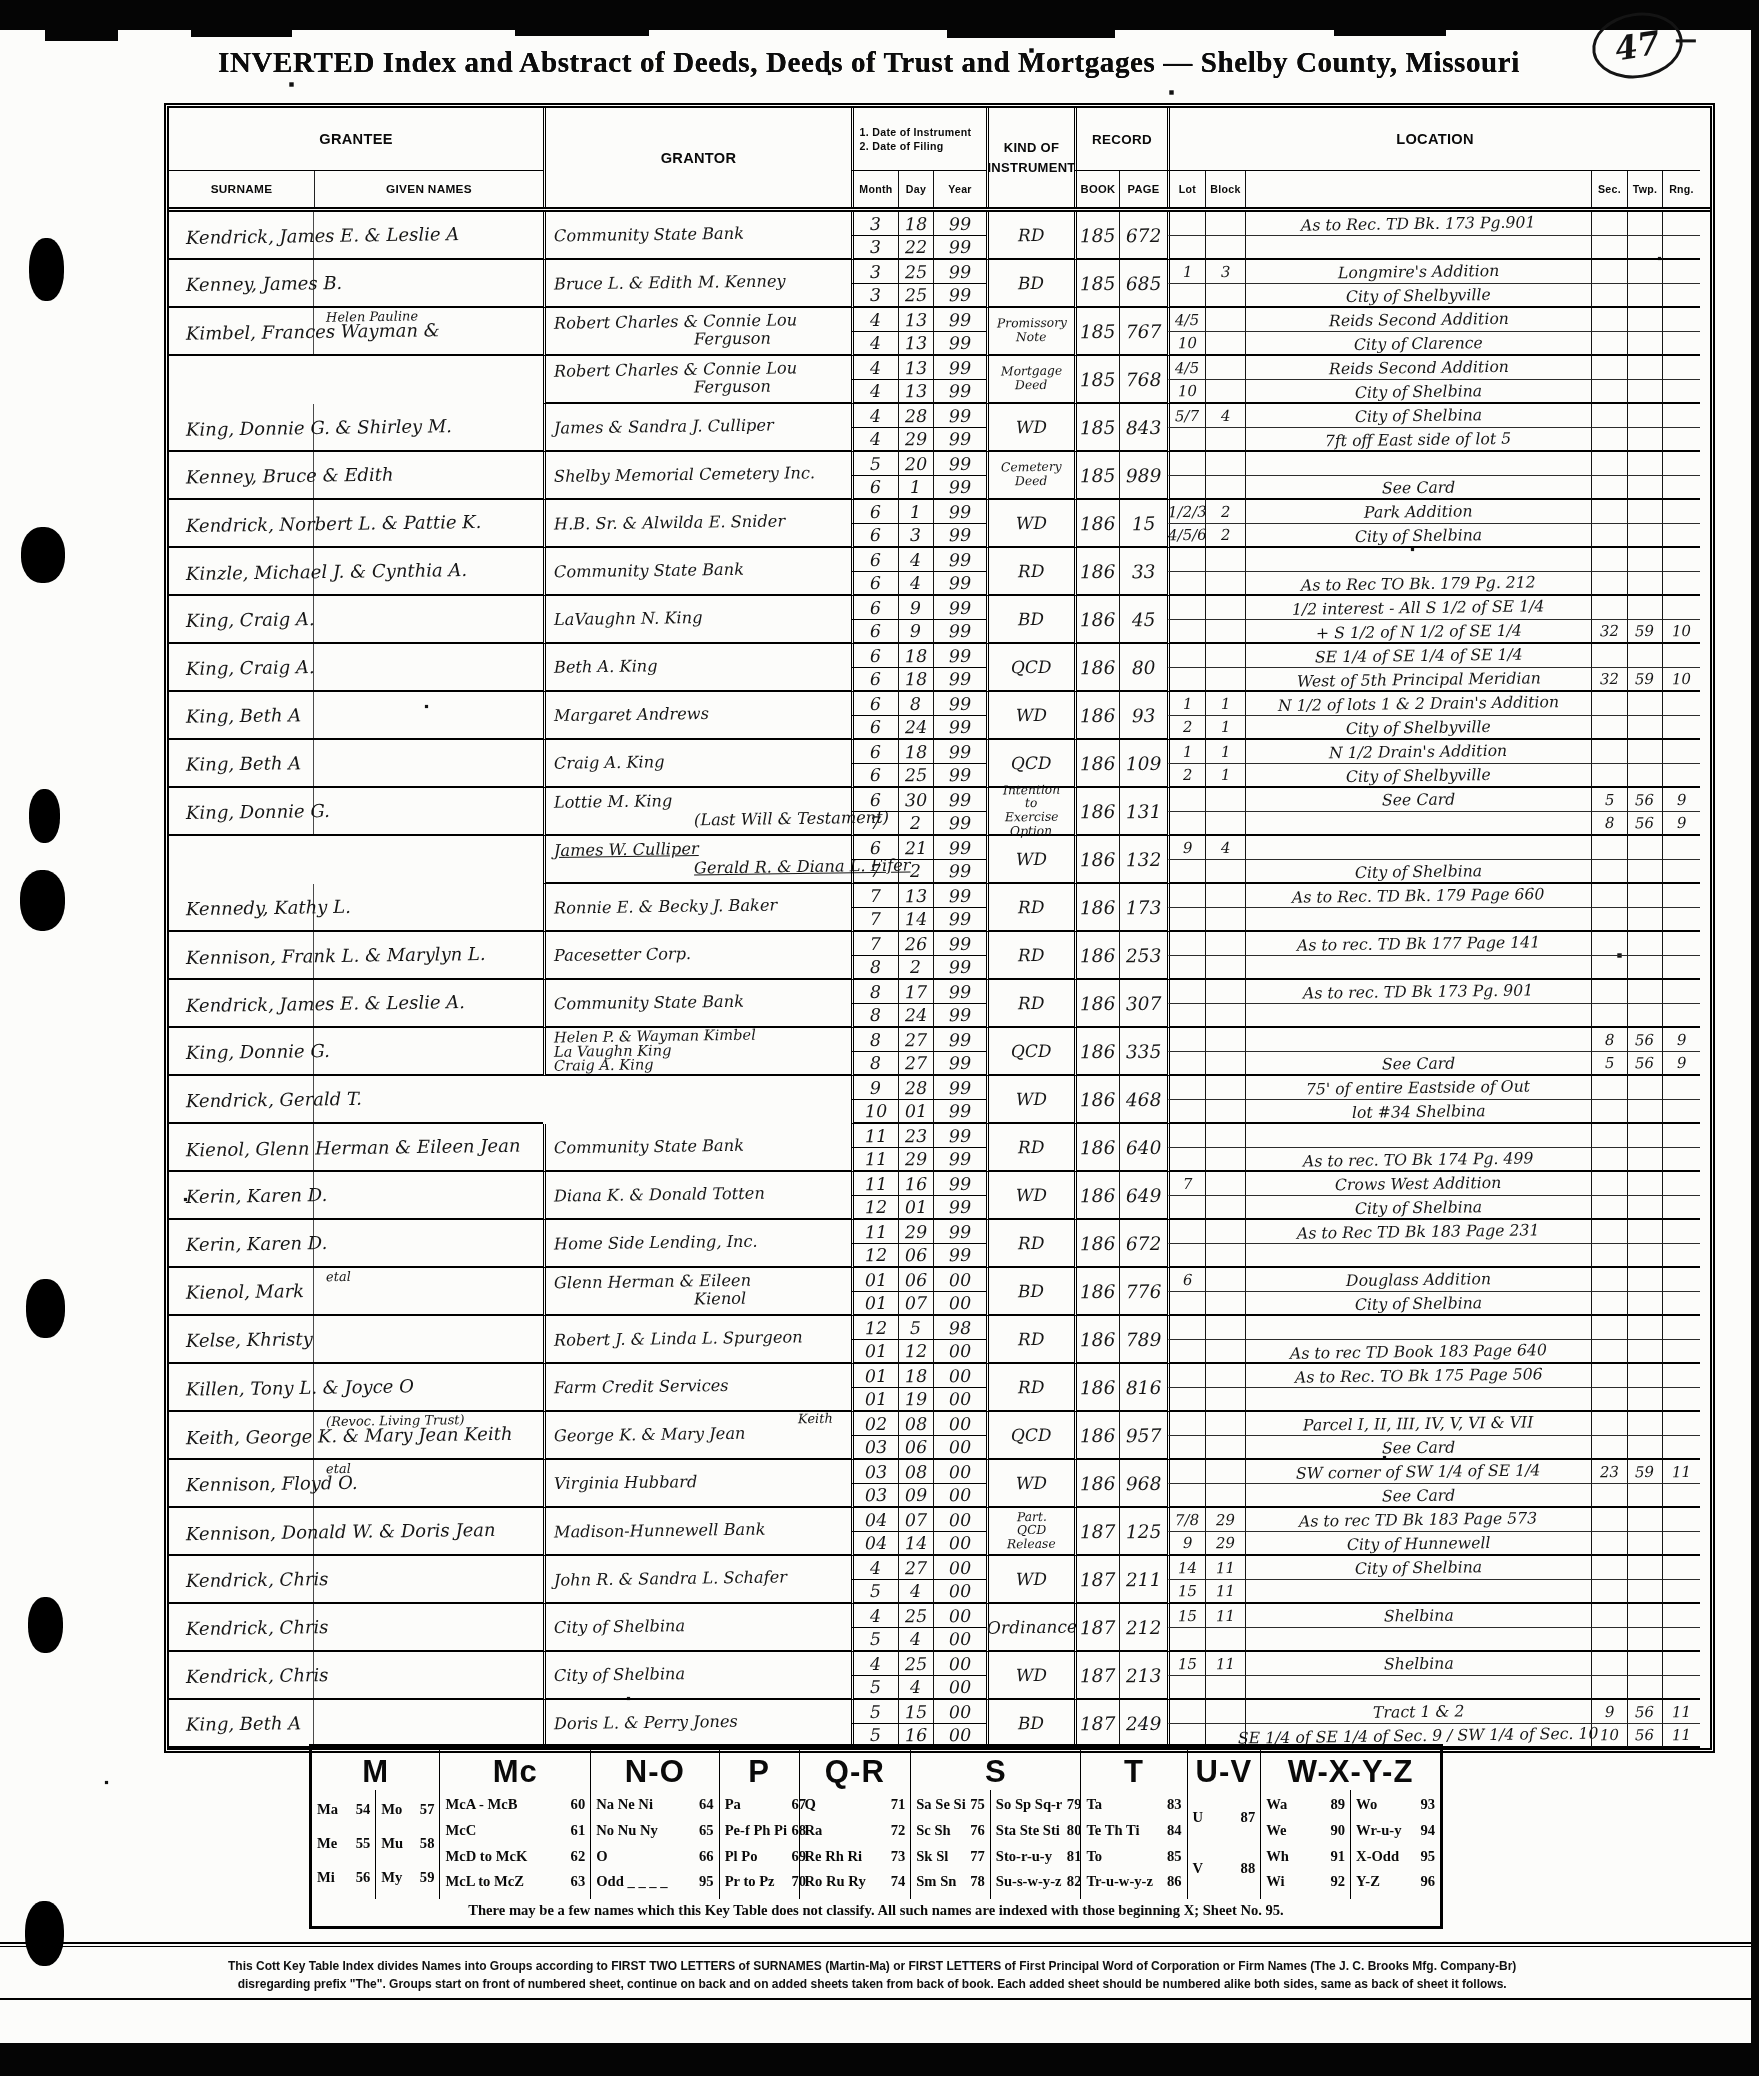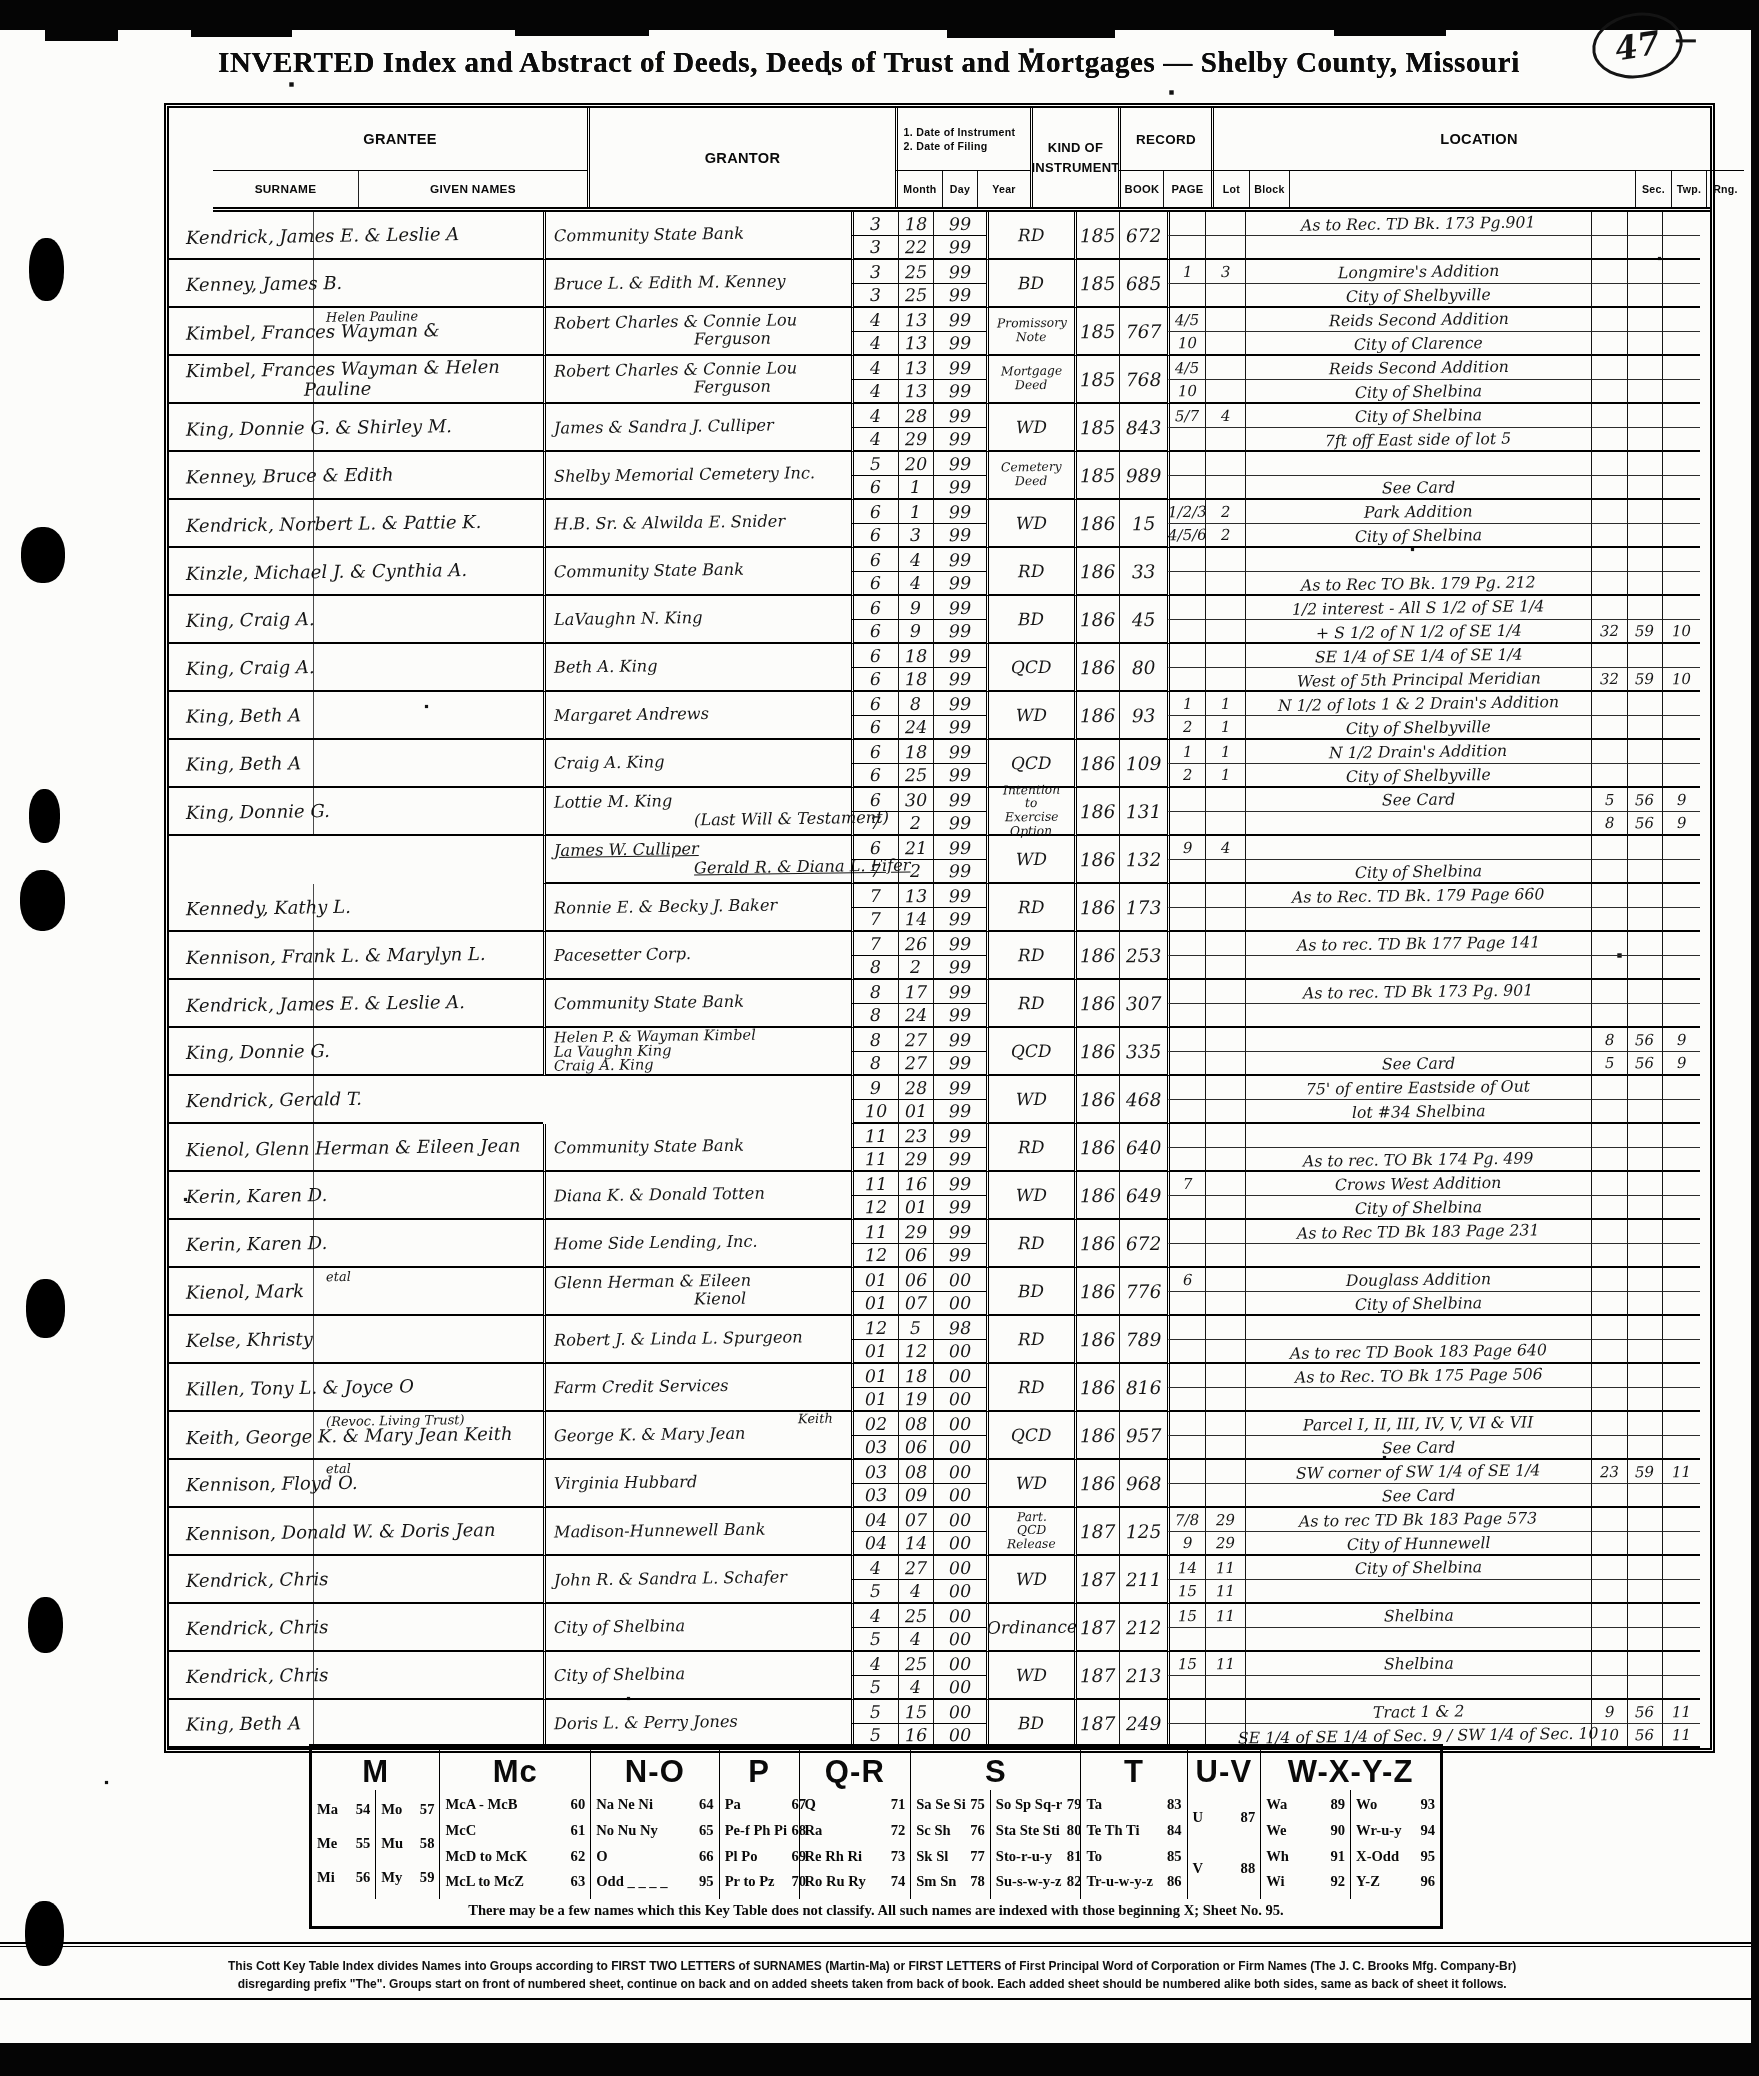--- a/index.html
+++ b/index.html
@@ -18,21 +18,21 @@
   .title{position:absolute;top:46px;left:174px;width:1390px;text-align:center;
          font-family:"Liberation Serif",serif;font-weight:bold;font-size:29px;color:#0c0c0c;
          letter-spacing:0.6px;text-shadow:0 0 0.6px #000;}
   .pg{position:absolute;top:13.4px;right:77px;width:85px;height:59px;border:3.9px solid #141414;
       border-radius:50%;transform:rotate(-9deg);display:flex;align-items:center;justify-content:center;
       font:italic bold 32.5px "DejaVu Serif",serif;color:#141414;background:rgba(255,255,255,.0);}
   .pg::after{content:"";position:absolute;right:-15.7px;top:52%;width:20px;height:2.8px;background:#141414;transform:rotate(9deg);}
 
   .tbl{--c1:145px;--cols:145px 229px 308px 47px 35px 53px 88px 45px 48px 38px 40px 346px 36px 35px 38px;
        position:absolute;left:164px;top:103px;width:1541px;border:5px double #000;background:transparent;}
-  .thead{display:grid;grid-template-columns:var(--cols);grid-template-rows:63px 36px;border-bottom:5px double #000;margin-left:44px;}
+  .thead{display:grid;grid-template-columns:var(--cols);grid-template-rows:63px 36px;border-bottom:5px double #000;}
   .hc{display:flex;align-items:center;justify-content:center;font-weight:bold;color:#0a0a0a;letter-spacing:0.3px;}
   .h-grantee{grid-column:1/3;grid-row:1;border-bottom:1.7px solid #000;font-size:14.6px;}
   .h-surname{grid-column:1;grid-row:2;font-size:11.8px;}
   .h-given{grid-column:2;grid-row:2;font-size:11.8px;border-left:1.1px solid #222;}
   .h-grantor{grid-column:3;grid-row:1/3;font-size:14.6px;border-left:3.9px double #000;}
   .h-dates{grid-column:4/7;grid-row:1;border-left:3.9px double #000;border-bottom:1.7px solid #000;
            flex-direction:column;align-items:flex-start;justify-content:center;padding-left:5.6px;font-size:10.6px;line-height:1.35;}
   .h-month{grid-column:4;grid-row:2;font-size:10.6px;border-left:3.9px double #000;}
   .h-day{grid-column:5;grid-row:2;font-size:10.6px;border-left:1.1px solid #111;}
   .h-year{grid-column:6;grid-row:2;font-size:10.6px;border-left:1.1px solid #111;}
@@ -289,24 +289,20 @@
         <div class="c cell-sm bl6 bb4" style="grid-area: 6 / 10;">
           <span class="hw">10</span>
         </div>
         <div class="c cell-sm bl2 bb4" style="grid-area: 6 / 11;"></div>
         <div class="c cell-loc bl2 bb4" style="grid-area: 6 / 12;">
           <span class="hw">City of Clarence</span>
         </div>
         <div class="c cell-sm bl2 bb4" style="grid-area: 6 / 13;"></div>
         <div class="c cell-sm bl2 bb4" style="grid-area: 6 / 14;"></div>
         <div class="c cell-sm bl2 bb4" style="grid-area: 6 / 15;"></div>
-        <div class="c cell-grantee bb4" style="grid-area: 7 / 1 / span 2 / 3;">
-          <span class="hw">Kimbel, Frances Wayman &amp; Helen</span>
-          <span class="hw ind2">Pauline</span>
-        </div>
         <div class="c cell-grantor bl6 bb4" style="grid-area: 7 / 3 / span 2;">
           <span class="hw">Robert Charles &amp; Connie Lou</span>
           <span class="hw ind2">Ferguson</span>
         </div>
         <div class="c cell-dt bl6 bb3" style="grid-area: 7 / 4;">
           <span class="hw">4</span>
         </div>
         <div class="c cell-dt bl2 bb3" style="grid-area: 7 / 5;">
           <span class="hw">13</span>
         </div>

